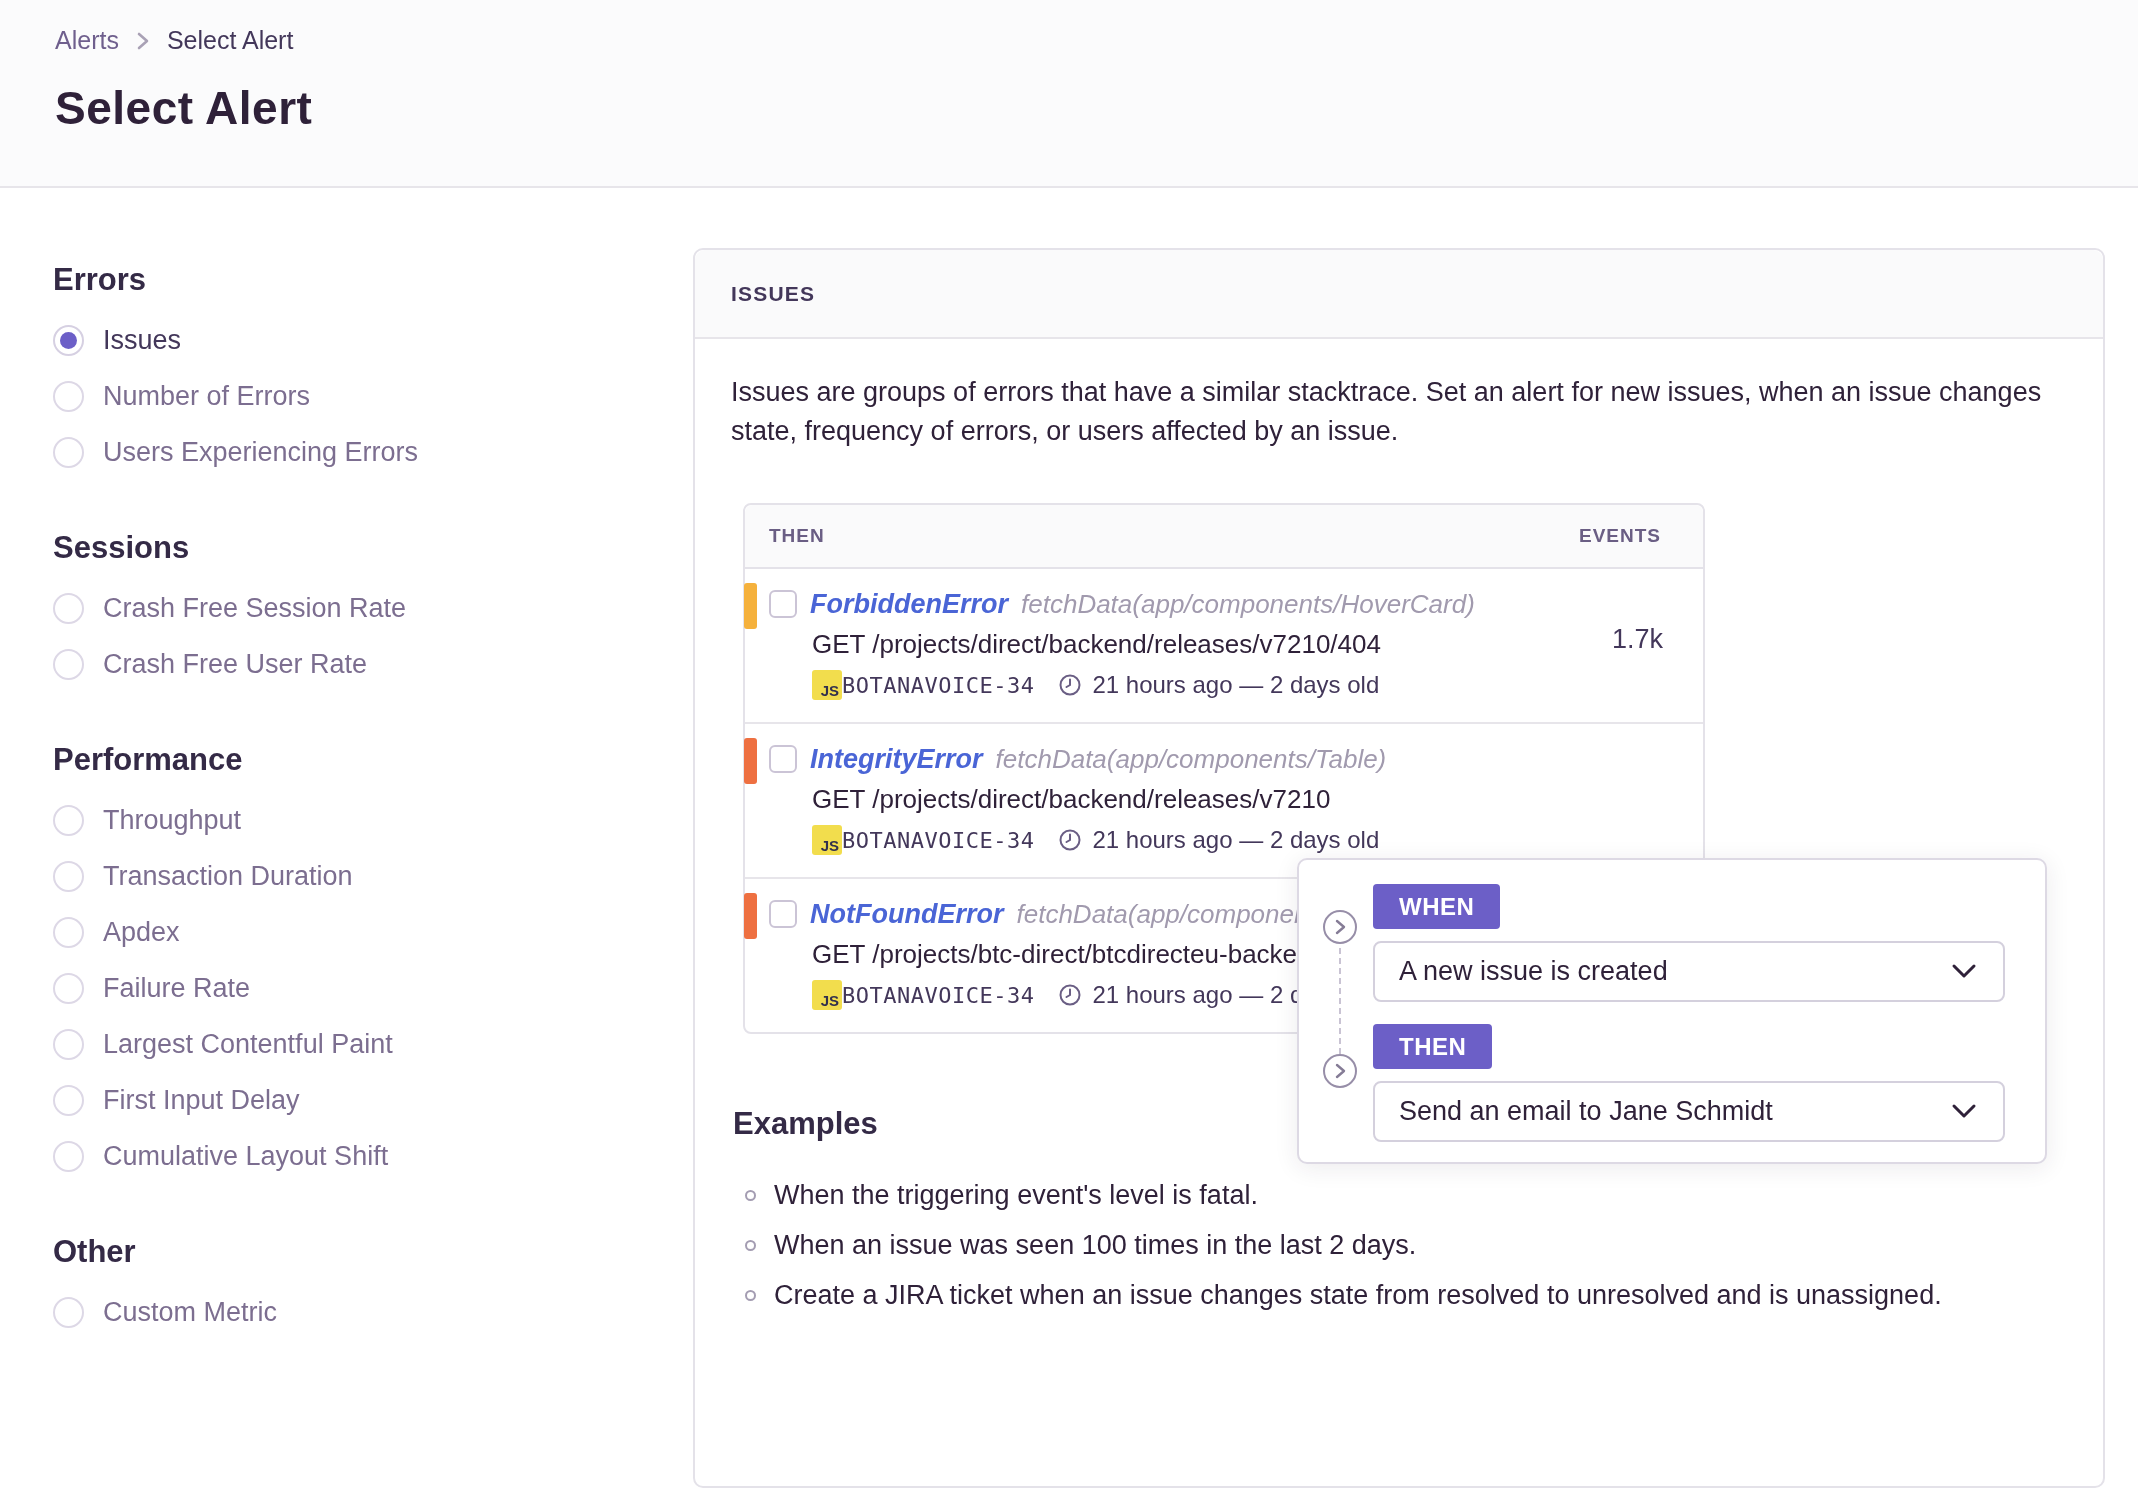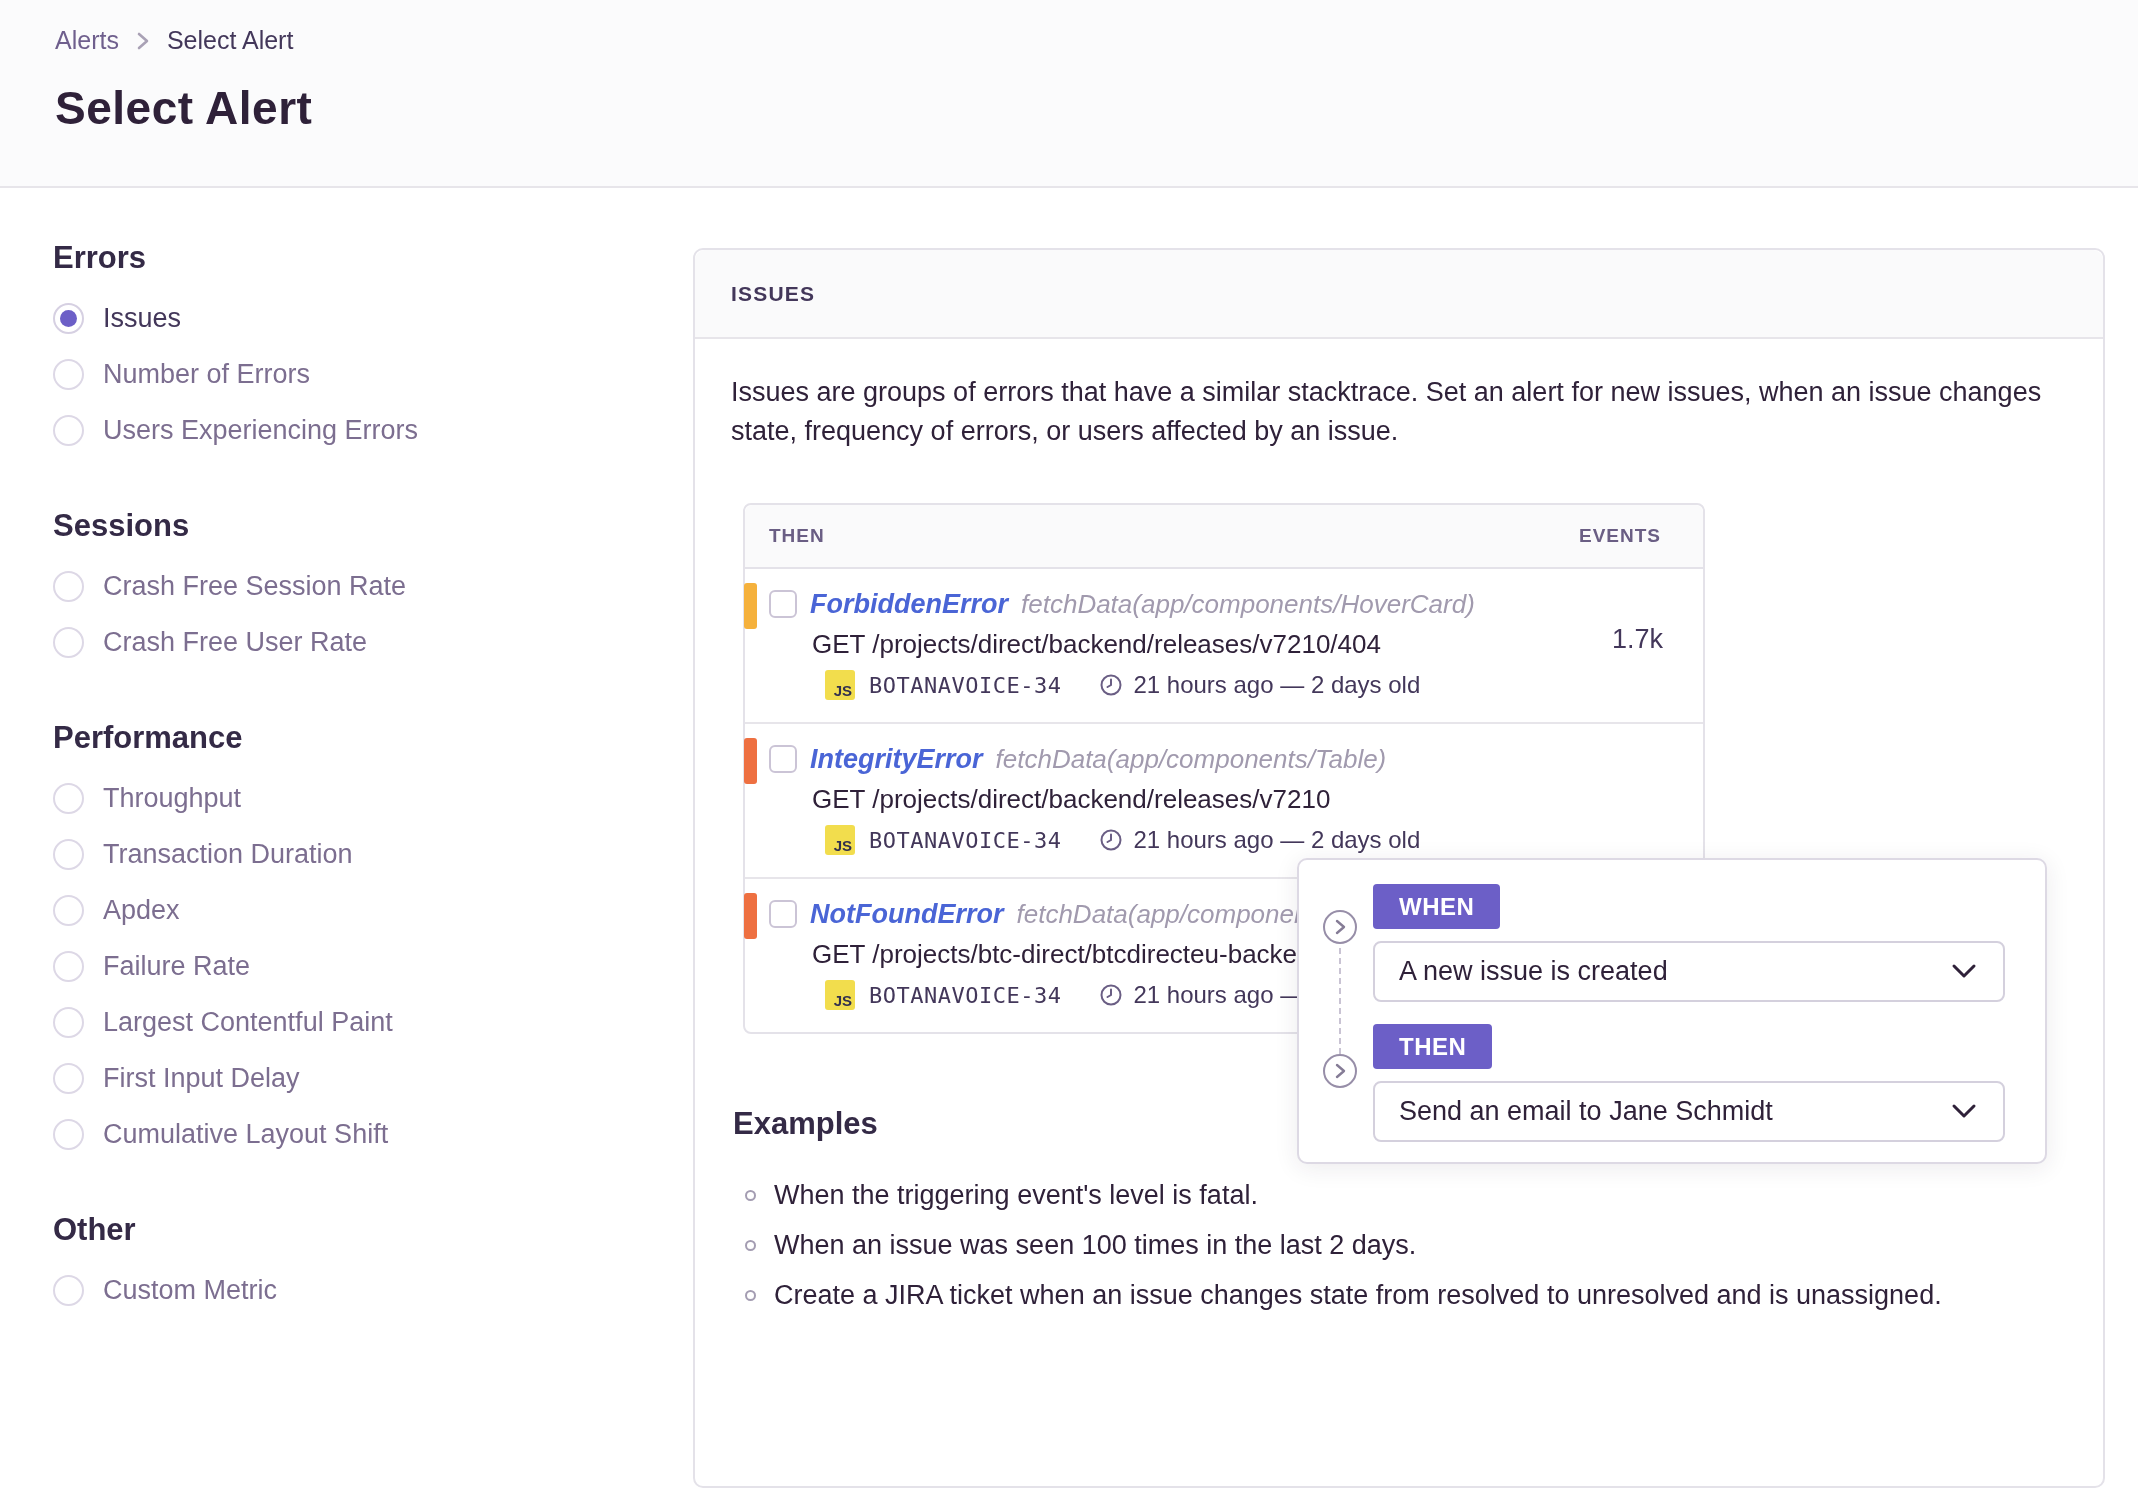--- a/index.html
+++ b/index.html
@@ -19,21 +19,21 @@
     border-bottom:2px solid #e7e5ea;
     padding:26px 0 0 55px;
   }
   .breadcrumb { display:flex; align-items:center; gap:16px; font-size:25px; }
   .crumb-link { color:#6f5f8d; cursor:pointer; }
   .crumb-sep { color:#a9a1b5; display:flex; }
   .crumb-current { color:#43375a; }
   .page-title { margin-top:26px; font-size:46px; font-weight:700; color:#2f2139; letter-spacing:.5px; }
 
   
-  .sidebar { position:absolute; left:53px; top:240px; width:580px; }
+  .sidebar { position:absolute; left:53px; top:262px; width:580px; }
   .side-group { margin-bottom:50px; }
   .side-heading { font-size:31px; font-weight:600; color:#342a46; margin-bottom:14px; }
   .side-option { display:flex; align-items:center; gap:19px; height:56px; cursor:pointer; }
   .radio {
     width:31px; height:31px; border-radius:50%;
     border:2px solid #ddd8e6; background:#ffffff;
     display:flex; align-items:center; justify-content:center; flex:0 0 auto;
   }
   .radio .dot { width:17px; height:17px; border-radius:50%; background:transparent; }
   .side-option.selected .radio { border-color:#d6d0e2; }
@@ -73,21 +73,21 @@
     position:absolute; left:-1px; top:14px; width:13px; height:46px; border-radius:3px;
   }
   .row-line1 { display:flex; align-items:center; gap:13px; height:40px;font-style:italic; }
   .checkbox {
     width:28px; height:28px; border:2px solid #cbc4d6; border-radius:6px;
     background:#fff; flex:0 0 auto; cursor:pointer;
   }
   .issue-title { font-size:27px; font-weight:700; color:#4a65d6; cursor:pointer; white-space:nowrap; }
   .issue-subtitle { font-size:26px; color:#a19aae; white-space:nowrap; overflow:hidden; }
   .row-line2 { margin-left:43px; font-size:26px; color:#2f2139; height:41px; display:flex; align-items:center; white-space:nowrap; }
-  .row-line3 { margin-left:56px; display:flex; align-items:center; gap:14px; height:40px; }
+  .row-line3 { margin-left:43px; display:flex; align-items:center; height:40px; }
   .js-badge {
     width:30px; height:30px; background:#F2DD4D; border-radius:3px;
     display:flex; align-items:flex-end; justify-content:flex-end;
     padding:0 3px 1px 0; flex:0 0 auto;
   }
   .js-badge span { font-size:15px; font-weight:700; color:#32304d; }
   .issue-tag { font-family:"DejaVu Sans Mono", monospace; font-size:22px; letter-spacing:.5px; color:#43375a; }
   .row-time { display:flex; align-items:center; gap:10px; margin-left:24px; color:#43375a; font-size:24px; white-space:nowrap; }
   .events-value { position:absolute; right:40px; top:55px; font-size:27px; color:#43375a; }
 

